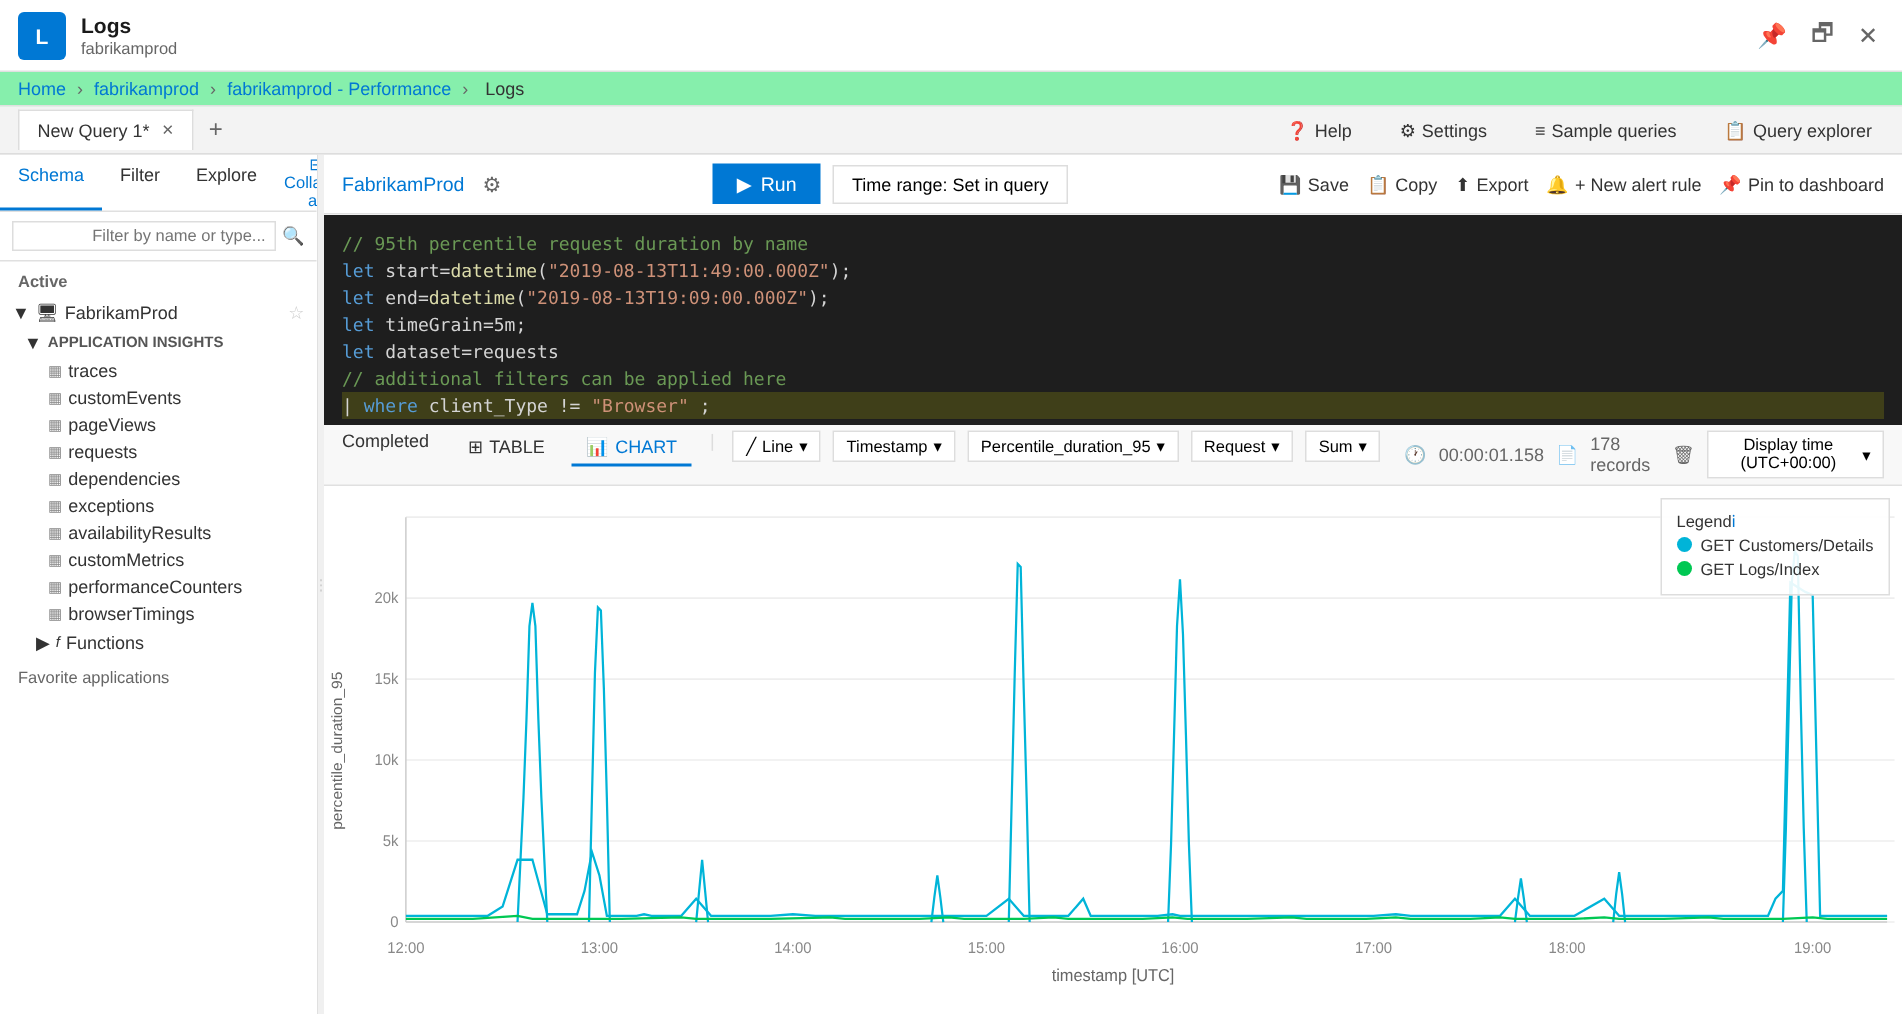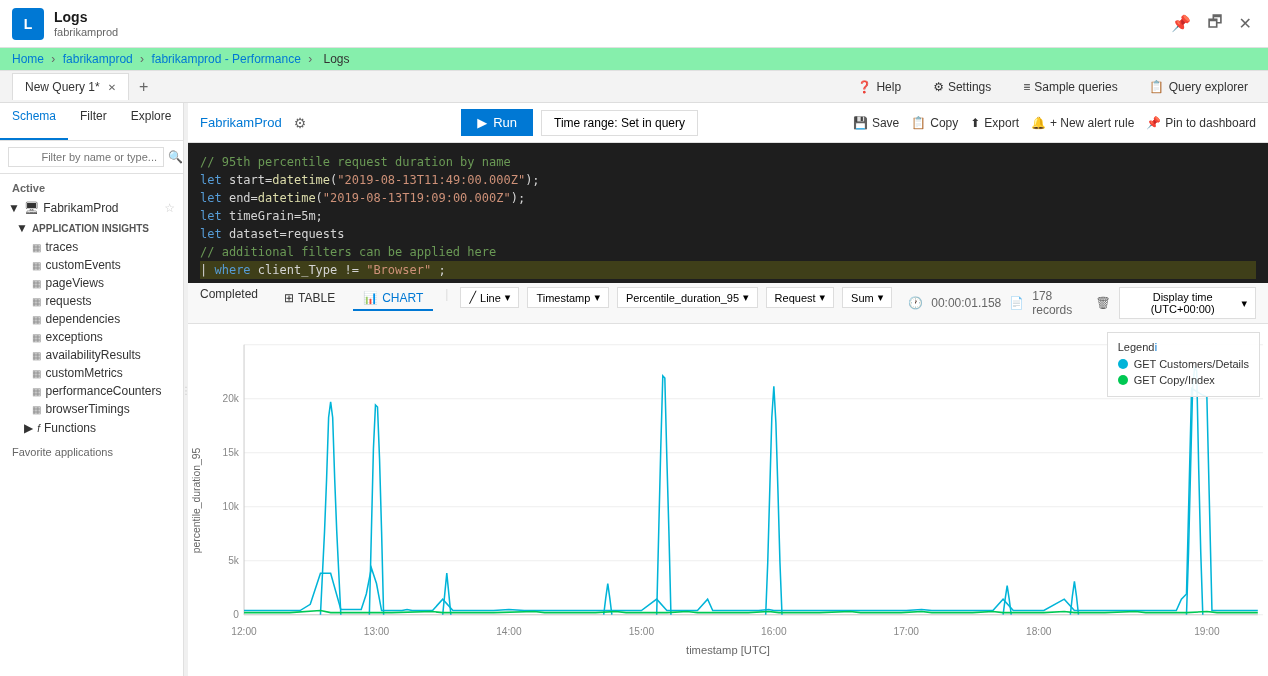--- a/index.html
+++ b/index.html
@@ -32,21 +32,21 @@
       font-size: 12px; cursor: pointer; color: #333; margin-right: 2px;
     }
     .tab-add { background: none; border: none; cursor: pointer; font-size: 16px; color: #666; padding: 0 8px; }
     .tab-right { margin-left: auto; display: flex; gap: 16px; align-items: center; }
     .tab-right-btn { display: flex; align-items: center; gap: 4px; background: none; border: none; cursor: pointer; font-size: 12px; color: #333; padding: 4px 8px; }
 
     
     .main-layout { display: flex; height: calc(676px - 48px - 22px - 32px); }
 
     
-    .sidebar { width: 184px; background: #fff; border-right: 1px solid #e0e0e0; display: flex; flex-direction: column; overflow-y: auto; }
+    .sidebar { width: 212px; background: #fff; border-right: 1px solid #e0e0e0; display: flex; flex-direction: column; overflow-y: auto; }
     .sidebar-tabs { display: flex; gap: 0; border-bottom: 1px solid #e0e0e0; }
     .sidebar-tab { padding: 6px 12px; font-size: 12px; cursor: pointer; border-bottom: 2px solid transparent; }
     .sidebar-tab.active { border-bottom-color: #0078d4; color: #0078d4; }
     .sidebar-filter { padding: 6px 8px; border-bottom: 1px solid #e0e0e0; display: flex; align-items: center; gap: 4px; }
     .sidebar-filter input { border: 1px solid #ddd; padding: 3px 6px; font-size: 11px; flex: 1; outline: none; }
     .sidebar-section { padding: 4px 0; }
     .sidebar-section-label { font-size: 11px; color: #666; padding: 4px 12px; font-weight: 600; }
     .sidebar-item { display: flex; align-items: center; gap: 4px; padding: 2px 8px; cursor: pointer; font-size: 12px; }
     .sidebar-group { margin-left: 8px; }
     .sidebar-group-header { display: flex; align-items: center; gap: 4px; padding: 3px 8px; cursor: pointer; font-size: 12px; font-weight: 500; }
@@ -81,21 +81,21 @@
     .view-tab { padding: 4px 10px; cursor: pointer; border-bottom: 2px solid transparent; font-size: 12px; display: flex; align-items: center; gap: 4px; }
     .view-tab.active { border-bottom-color: #0078d4; color: #0078d4; }
     .dropdown-btn { background: #fff; border: 1px solid #ddd; padding: 3px 8px; cursor: pointer; font-size: 11px; display: flex; align-items: center; gap: 4px; }
 
     
     .chart-container { flex: 1; position: relative; background: #fff; overflow: hidden; }
     .chart-svg { width: 100%; height: 100%; }
 
     
     .legend { position: absolute; top: 8px; right: 8px; background: rgba(255,255,255,0.9); border: 1px solid #ddd; padding: 6px 10px; font-size: 11px; }
-    .legend-item { display: flex; align-items: center; gap: 6px; margin-bottom: 4px; }
+    .legend-item { display: flex; align-items: flex-start; gap: 6px; margin-bottom: 4px; }
     .legend-dot { width: 10px; height: 10px; border-radius: 50%; }
 
     
     .sidebar-scroll { overflow-y: auto; flex: 1; }
   </style>
 </head>
 <body>
 
 <div class="title-bar">
   <div class="title-bar-left">
@@ -424,19 +424,19 @@
 
         
         <div class="legend">
           <div style="font-size:11px;color:#333;margin-bottom:4px;font-weight:500">Legend<span style="cursor:pointer;color:#0078d4">ℹ</span></div>
           <div class="legend-item">
             <div class="legend-dot" style="background:#00b4d8"></div>
             <span>GET Customers/Details</span>
           </div>
           <div class="legend-item">
             <div class="legend-dot" style="background:#00c853"></div>
-            <span>GET Copy/Index</span>
+            <span>GET Logs/Index</span>
           </div>
         </div>
       </div>
     </div>
   </div>
 </div>
 
 </body></html>

